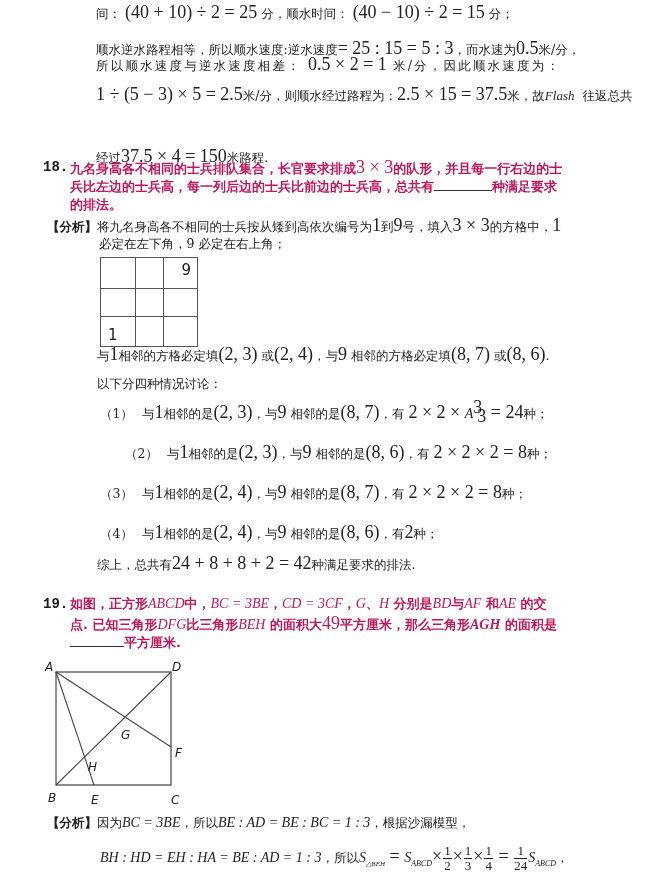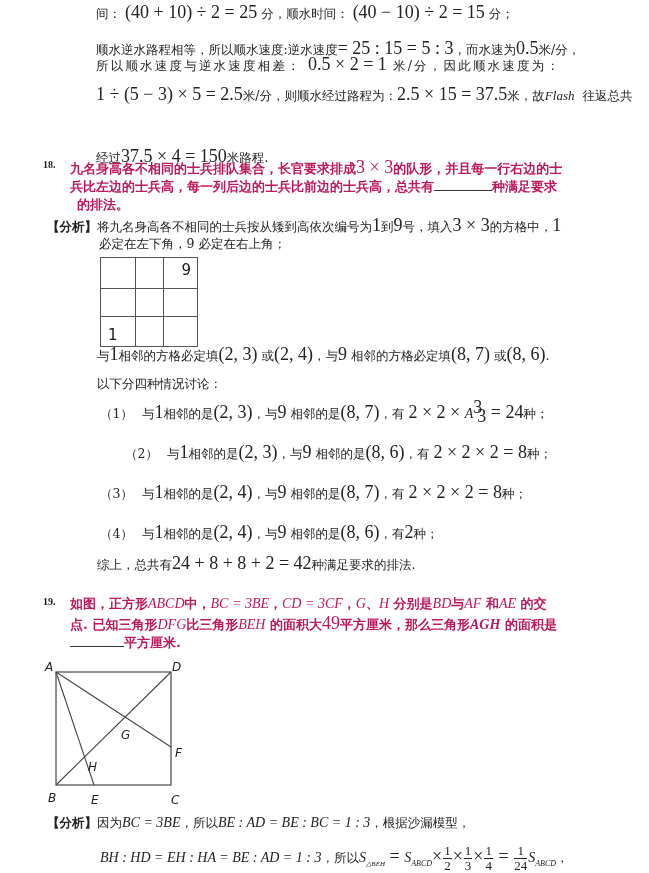--- a/index.html
+++ b/index.html
@@ -6,21 +6,21 @@
   body {
     width: 649px; height: 873px; position: relative; overflow: hidden;
     font-family: "DejaVu Serif", "Liberation Serif", serif;
     color: #1a1a1a;
   }
   .line { position: absolute; white-space: nowrap; font-size: 12.5px; line-height: 16px; }
   .sol { font-family: "DejaVu Serif", "Liberation Serif", serif; color: #222; }
   .q { font-family: "DejaVu Sans", "Liberation Sans", sans-serif; font-weight: bold; font-size: 13px; color: #be185d; }
   .math { font-family: "Liberation Serif", serif; font-size: 18px; }
   .mi { font-family: "Liberation Serif", serif; font-style: italic; font-size: 14px; }
-  .qnum { position: absolute; font-family: Liberation Serif, serif; font-weight: bold; font-size: 10px; }
+  .qnum { position: absolute; font-family: Liberation Mono, monospace; font-weight: bold; font-size: 14px; }
   .blank { display: inline-block; border-bottom: 1px solid #333; vertical-align: baseline; }
   .bracket { font-family: "DejaVu Sans", "Liberation Sans", sans-serif; font-weight: bold; }
   sup, sub { font-size: 9px; line-height: 0; }
   .frac { display: inline-block; vertical-align: middle; text-align: center; font-family: "Liberation Serif", serif; font-size: 13px; line-height: 14px; margin: 0 1px; }
   .frac span { display: block; }
   .frac .num { border-bottom: 1px solid #222; padding: 0 1px; }
   .grid { position: absolute; border-collapse: collapse; }
   .grid td { width: 27px; height: 27px; border: 1px solid #555; text-align: center; vertical-align: middle; font-family: "DejaVu Sans", "Liberation Sans", sans-serif; font-size: 15px; padding: 0; }
   .grid td.tr { text-align: right; vertical-align: top; padding: 3px 6px 0 0; }
   .grid td.bl { text-align: left; vertical-align: bottom; padding: 0 0 2px 7px; }
@@ -56,21 +56,21 @@
   <span>经过</span><span class="math">37.5 × 4 = 150</span><span>米路程.</span>
 </div>
 
 <div class="qnum" style="left:43px; top:159px;">18.</div>
 <div class="line q" style="left:70px; top:159px;">
   <span>九名身高各不相同的士兵排队集合，长官要求排成</span><span class="math" style="font-weight:normal">3 × 3</span><span>的队形，并且每一行右边的士</span>
 </div>
 <div class="line q" style="left:70px; top:178px;">
   <span>兵比左边的士兵高，每一列后边的士兵比前边的士兵高，总共有</span><span class="blank" style="width:58px; height:12px;"></span><span>种满足要求</span>
 </div>
-<div class="line q" style="left:70px; top:197px;margin-left:7px;">的排法。</div>
+<div class="line q" style="left:70px; top:197px;">的排法。</div>
 
 <div class="line sol" style="left:47px; top:217px;">
   <span class="bracket">【分析】</span><span>将九名身高各不相同的士兵按从矮到高依次编号为</span><span class="math">1</span><span>到</span><span class="math">9</span><span>号，填入</span><span class="math">3 × 3</span><span>的方格中，</span><span class="math">1</span>
 </div>
 <div class="line sol" style="left:99px; top:236px;">必定在左下角，9 必定在右上角；</div>
 
 <table class="grid" style="left:100px; top:257px;">
   <tbody>
       <tr>
         <td></td>

